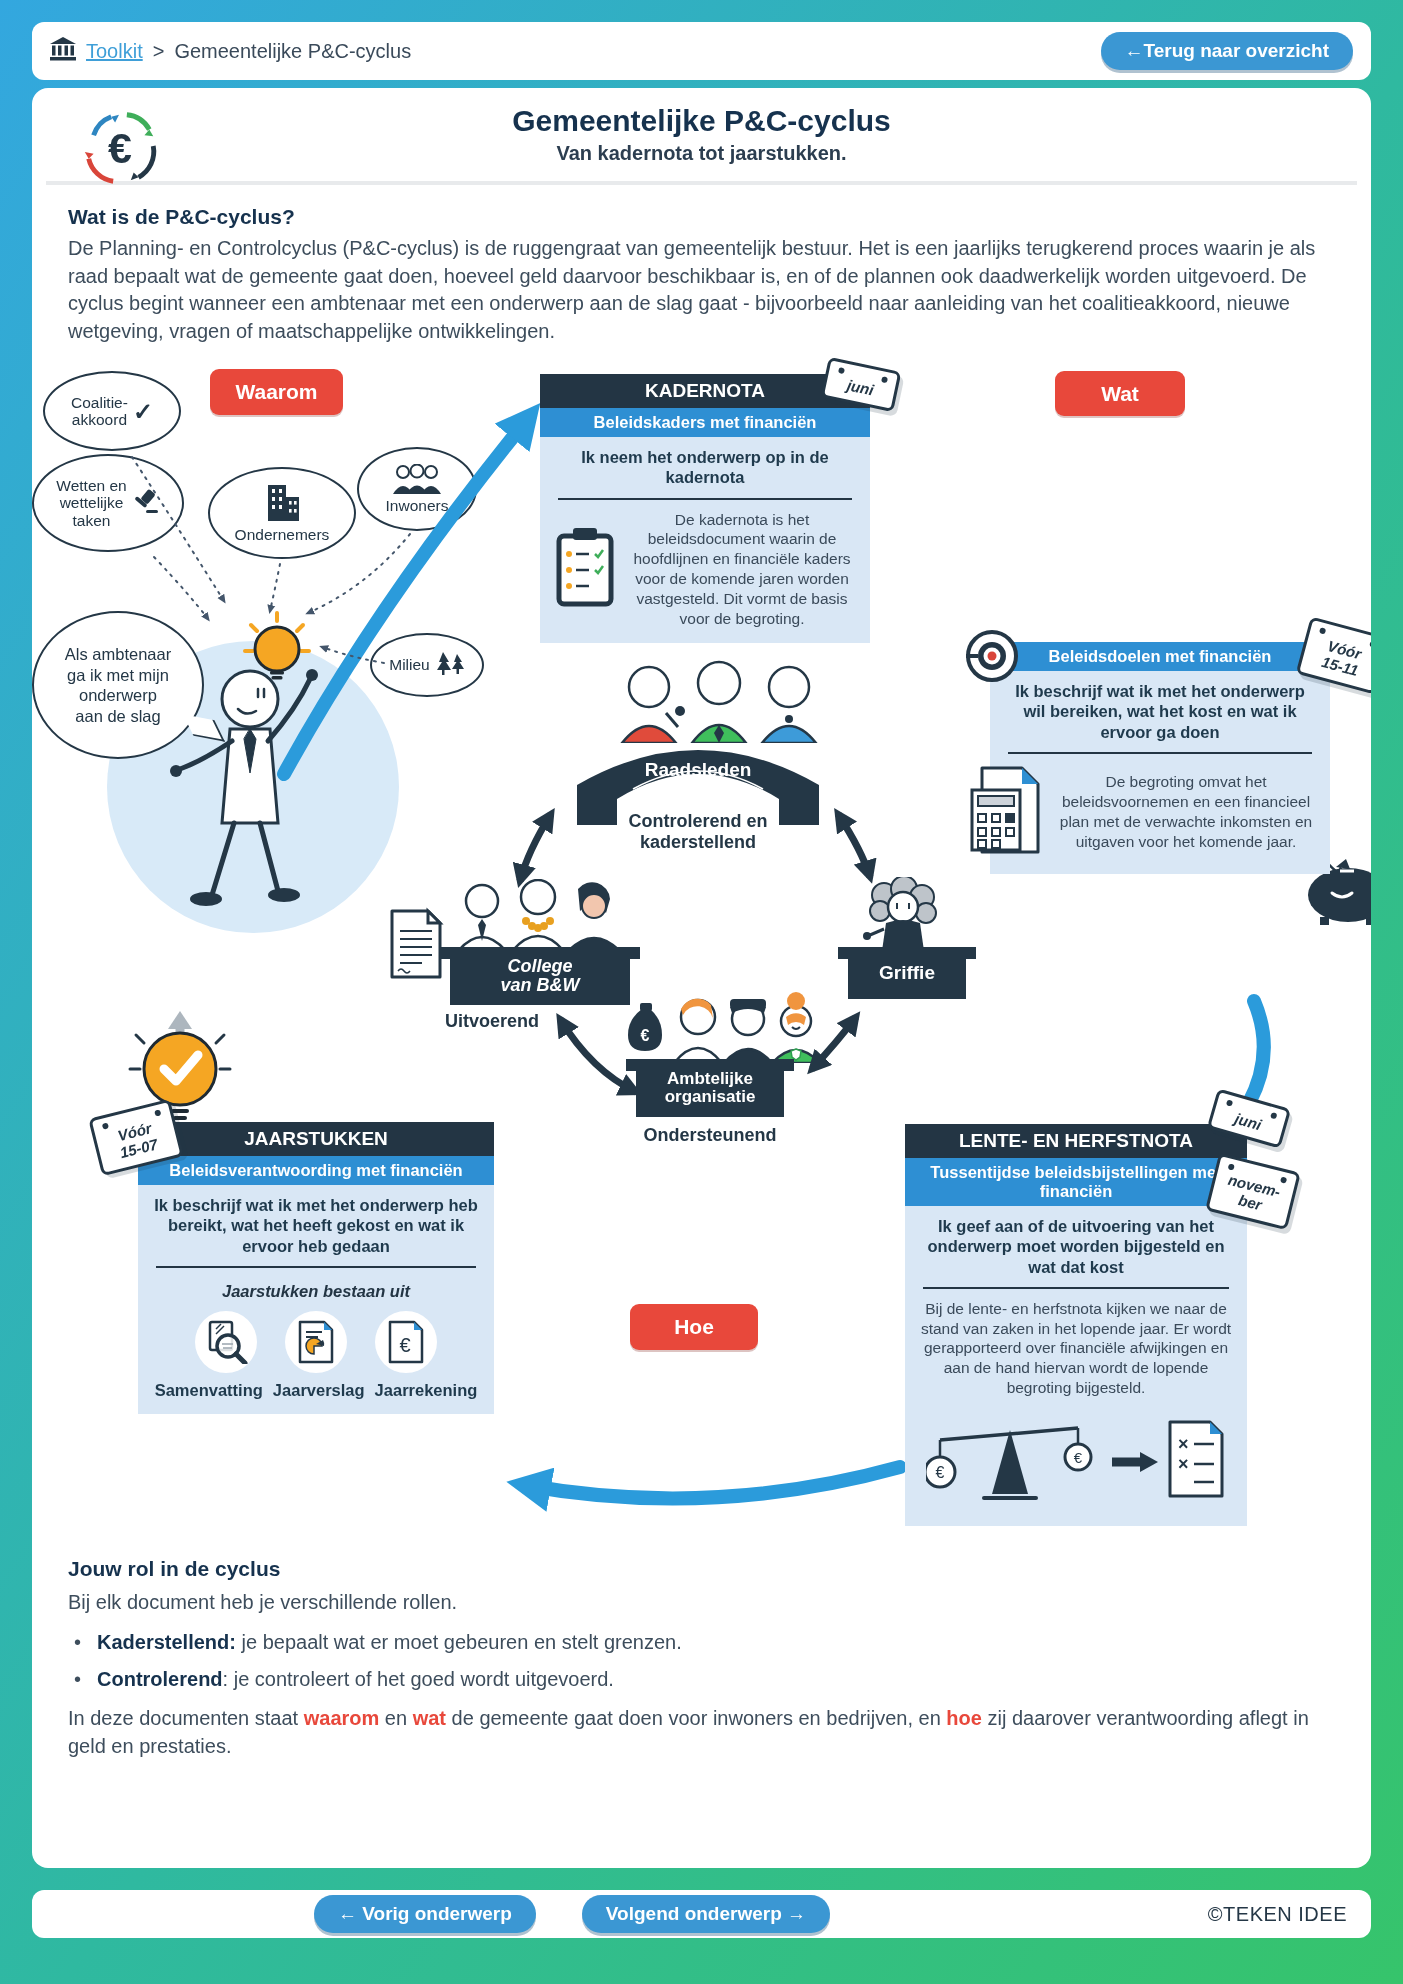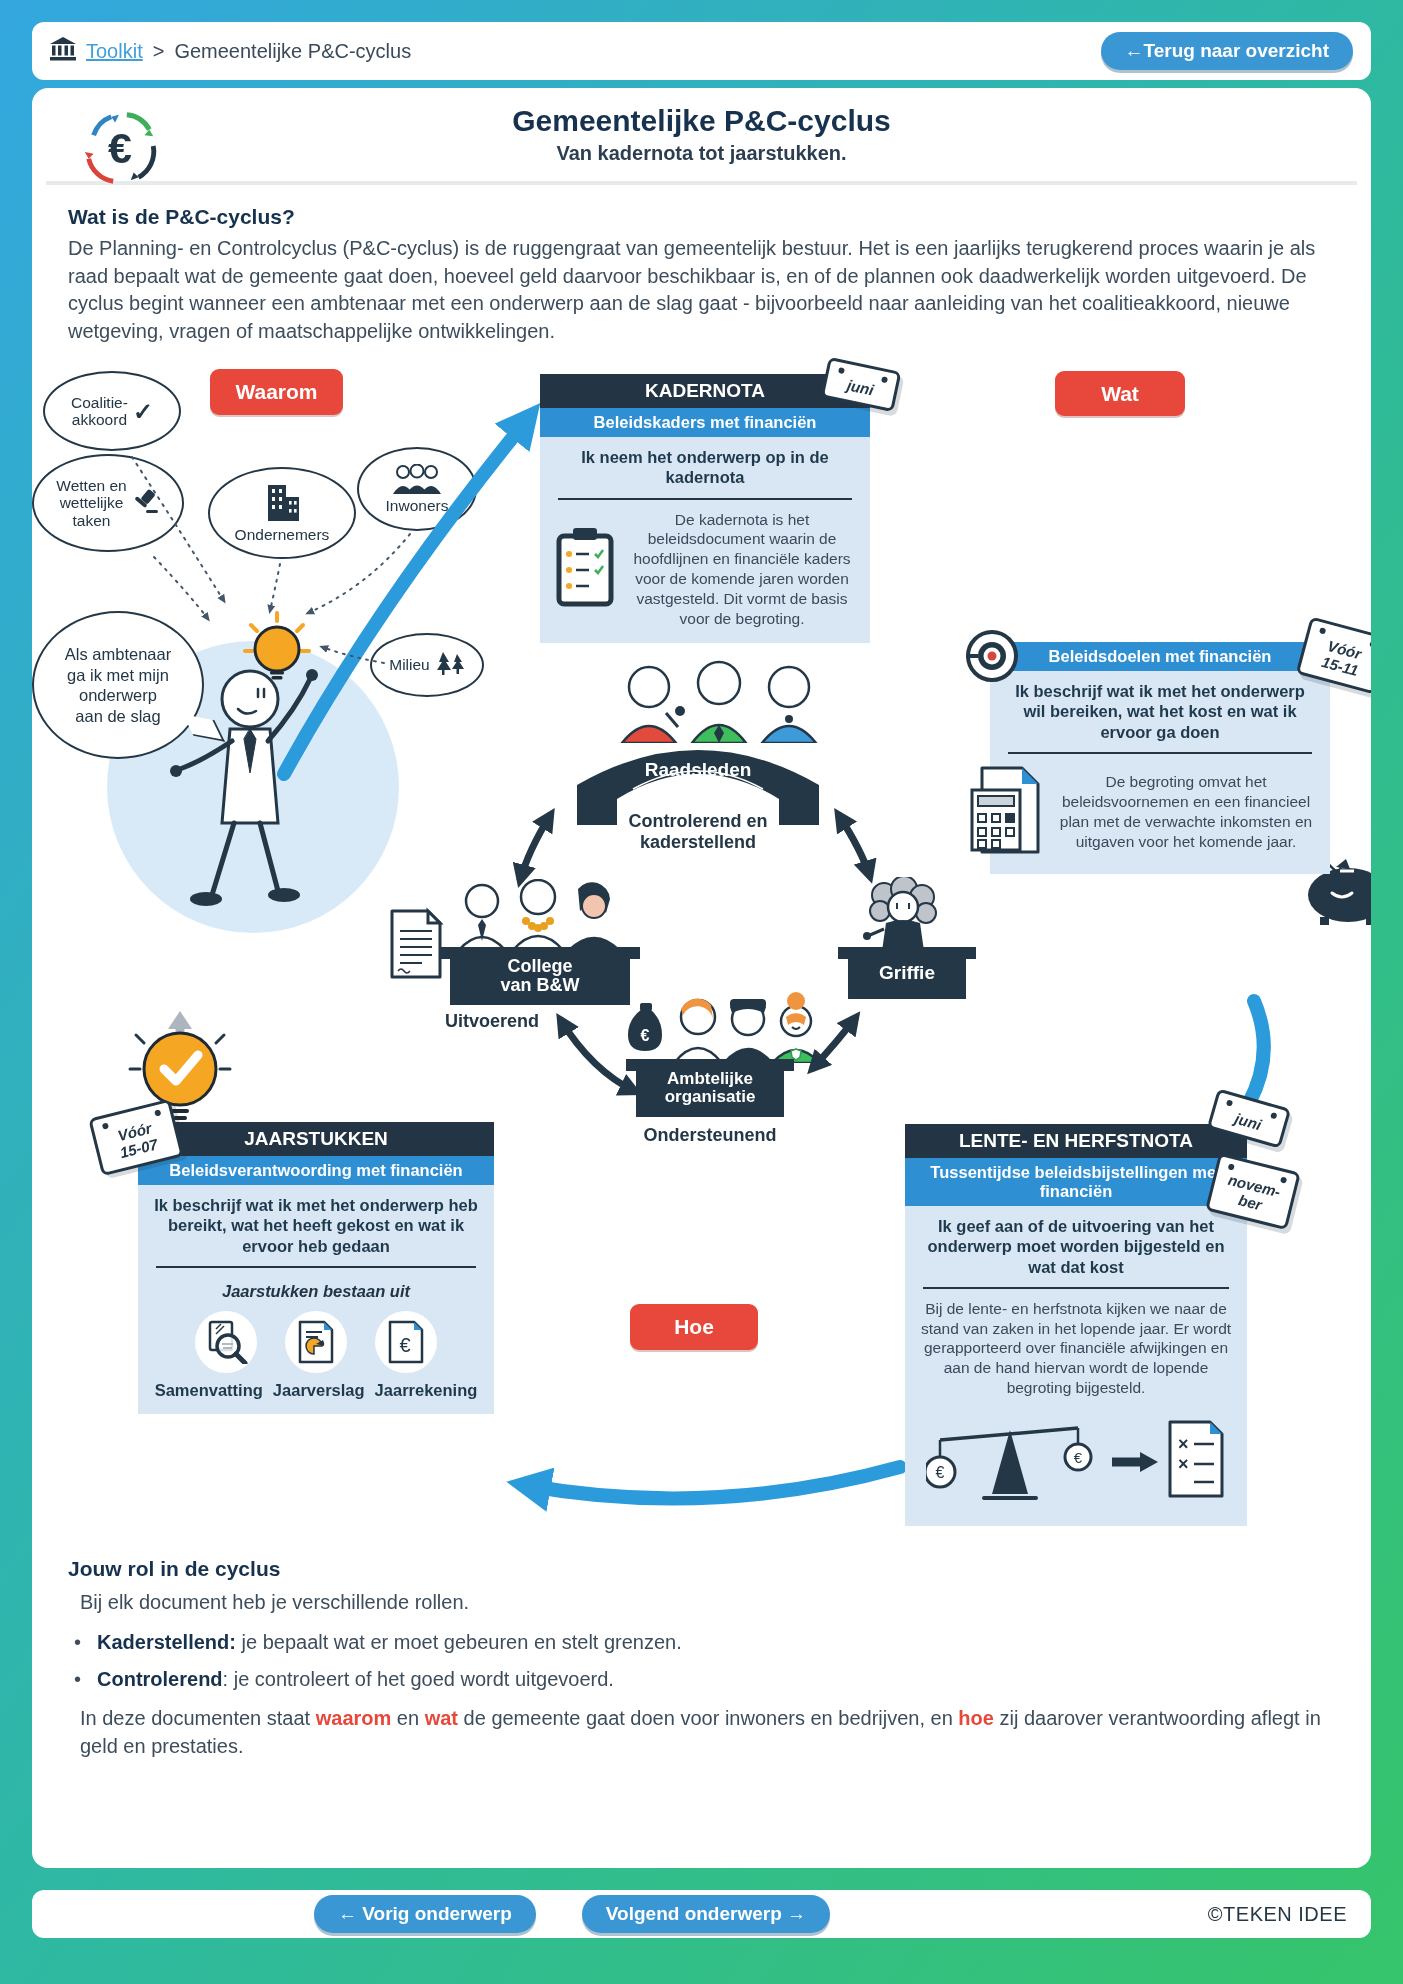--- a/index.html
+++ b/index.html
@@ -75,21 +75,21 @@
   .desk{
     position:absolute;background:#243746;color:#fff;font-weight:bold;text-align:center;
     display:flex;align-items:center;justify-content:center;line-height:1.1;z-index:3;
   }
   .desk::before{content:'';position:absolute;top:0;left:-10px;right:-10px;height:12px;background:#243746;}
   .role-label{position:absolute;font-weight:bold;color:#243746;font-size:18px;text-align:center;z-index:3;}
   .pre{white-space:pre-line;}
   .comp-circle{width:62px;height:62px;border-radius:50%;background:#fff;display:flex;align-items:center;justify-content:center;}
   .roles{padding:0 36px;}
   .roles h3{font-size:21px;color:#16324E;margin:22px 0 6px;}
-  .roles p{font-size:20px;color:#3D4D5C;line-height:1.38;margin:8px 12px;}
+  .roles p{font-size:20px;color:#3D4D5C;line-height:1.38;margin:8px 0;}
   .bullet-row{display:flex;gap:16px;font-size:20px;color:#3D4D5C;margin:14px 0;padding-left:6px;}
   .bullet-row b{color:#16324E;}
   .red-word{color:#E8483B;font-weight:bold;}
   .bottombar{
     margin:22px 32px;height:48px;background:#fff;border-radius:12px;
     display:flex;align-items:center;padding:0 24px;box-sizing:border-box;
   }
   .credit{margin-left:auto;font-size:20px;color:#243746;letter-spacing:.5px;}
 </style>
 </head>
@@ -433,21 +433,21 @@
             <circle cx="76" cy="42" r="4"></circle>
             <circle cx="82" cy="47" r="4"></circle>
             <circle cx="88" cy="49" r="4"></circle>
             <circle cx="94" cy="47" r="4"></circle>
             <circle cx="100" cy="42" r="4"></circle>
           </g>
         <path d="M128,10 a18,18 0 0 1 32,10 l-4,14 a16,16 0 0 0 -26,-2 z" fill="#243746"></path>
         <circle cx="144" cy="27" r="12" fill="#F2C6AE" stroke="#243746" stroke-width="2"></circle>
       </svg>
     </span>
-    <div class="desk pre" style="left:418px;top:588px;width:180px;height:58px;font-size:18px;">College
+    <div class="desk pre" style="left:418px;top:588px;width:180px;height:58px;font-size:18px;font-style:italic;">College
 van B&amp;W</div>
     <div class="role-label" style="left:385px;top:652px;width:150px;">Uitvoerend</div>
 
     <span class="abs" style="left:818px;top:518px;">
       <svg width="104" height="74" viewBox="0 0 104 74">
         <g fill="#BEC4CA" stroke="#243746" stroke-width="2">
           <circle cx="34" cy="18" r="12"></circle>
             <circle cx="54" cy="12" r="13"></circle>
             <circle cx="72" cy="20" r="12"></circle>
             <circle cx="30" cy="34" r="10"></circle>

